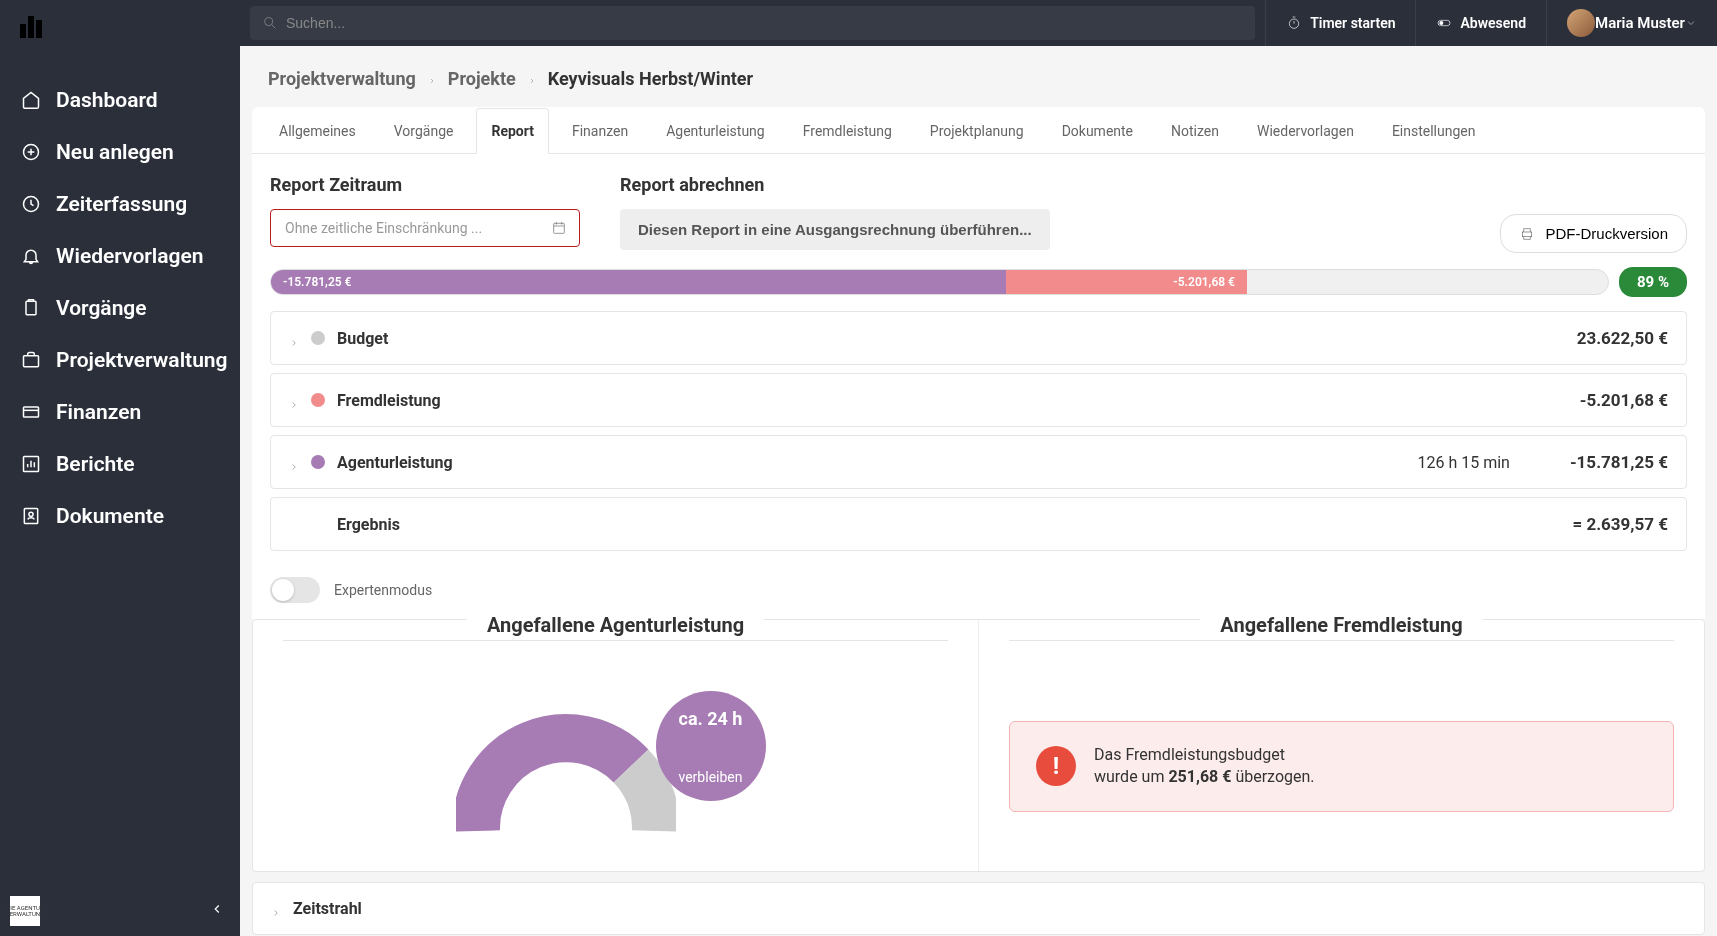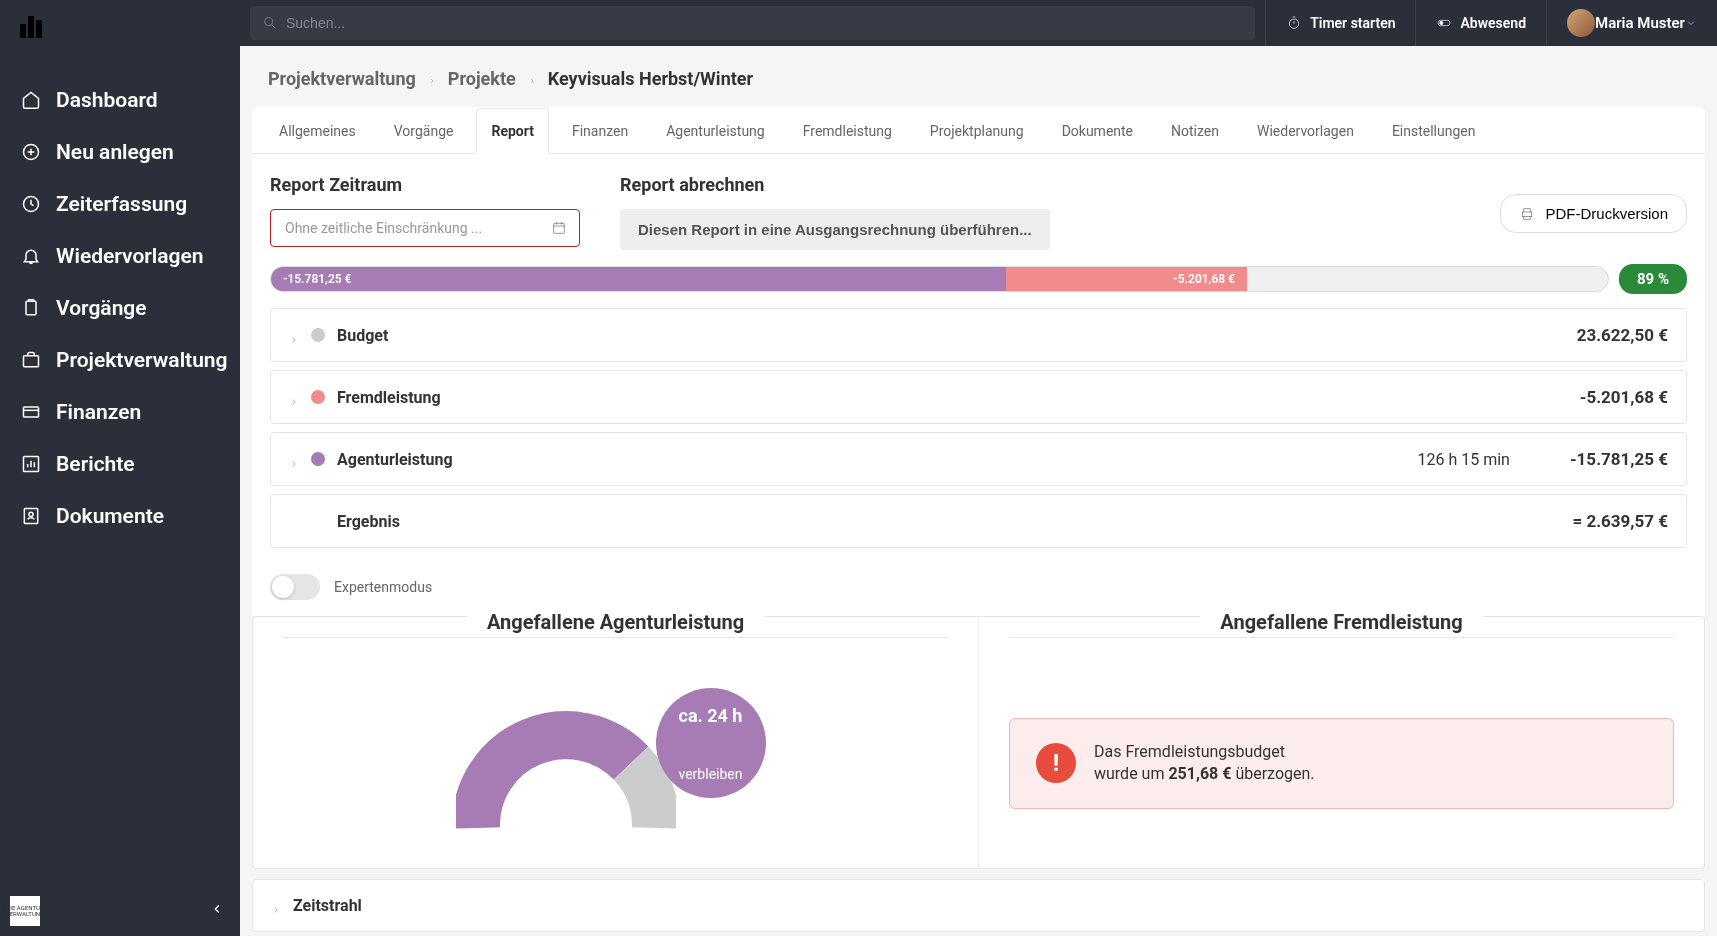--- a/index.html
+++ b/index.html
@@ -48,21 +48,21 @@
 .tabs-wrap { background: #fff; margin: 0 12px; border-radius: 6px 6px 0 0; }
 .tabs { display: flex; border-bottom: 1px solid #e5e5e5; padding: 0 12px; gap: 8px; }
 .tab { padding: 14px 14px; font-size: 14px; color: #666; cursor: pointer; border: 1px solid transparent; border-bottom: none; position: relative; top: 1px; }
 .tab.active { color: #333; font-weight: 700; background: #fff; border: 1px solid #e5e5e5; border-bottom: 1px solid #fff; border-radius: 4px 4px 0 0; }
 
 .report-controls { display: flex; gap: 40px; padding: 20px 18px 0; background: #fff; margin: 0 12px; align-items: flex-start; }
 .ctrl-col h3 { font-size: 18px; font-weight: 700; margin-bottom: 14px; }
 .date-input { width: 310px; border: 1px solid #b91c1c; border-radius: 4px; padding: 10px 40px 10px 14px; color: #999; font-size: 14px; position: relative; background: #fff; }
 .date-input svg { position: absolute; right: 12px; top: 50%; transform: translateY(-50%); width: 16px; height: 16px; stroke: #666; fill: none; }
 .btn-gray { background: #eee; border: none; padding: 12px 18px; font-size: 15px; font-weight: 600; color: #555; border-radius: 4px; cursor: pointer; }
-.btn-pdf { display: flex; align-items: center; gap: 10px; border: 1px solid #ddd; background: #fff; padding: 10px 18px; border-radius: 16px; cursor: pointer; font-size: 15px; margin-left: auto; margin-top: 20px; }
+.btn-pdf { display: flex; align-items: center; gap: 10px; border: 1px solid #ddd; background: #fff; padding: 10px 18px; border-radius: 16px; cursor: pointer; font-size: 15px; margin-left: auto; margin-top: 40px; }
 .btn-pdf svg { width: 16px; height: 16px; stroke: #666; fill: none; }
 
 .progress-row { display: flex; gap: 10px; padding: 14px 18px; background: #fff; margin: 0 12px; align-items: center; }
 .progress-bar { flex: 1; height: 26px; border: 1px solid #ddd; border-radius: 13px; overflow: hidden; display: flex; background: #f0f0f0; position: relative; }
 .progress-seg { height: 100%; display: flex; align-items: center; padding: 0 12px; font-size: 12px; color: #fff; font-weight: 600; }
 .seg-purple { background: #a77bb3; flex: 0 0 55%; }
 .seg-red { background: #f28b8b; flex: 0 0 18%; justify-content: flex-end; }
 .pct-badge { background: #2a8a3a; color: #fff; padding: 6px 18px; border-radius: 14px; font-weight: 700; font-size: 15px; }
 
 .rows { background: #fff; margin: 0 12px; padding: 0 18px 10px; }

